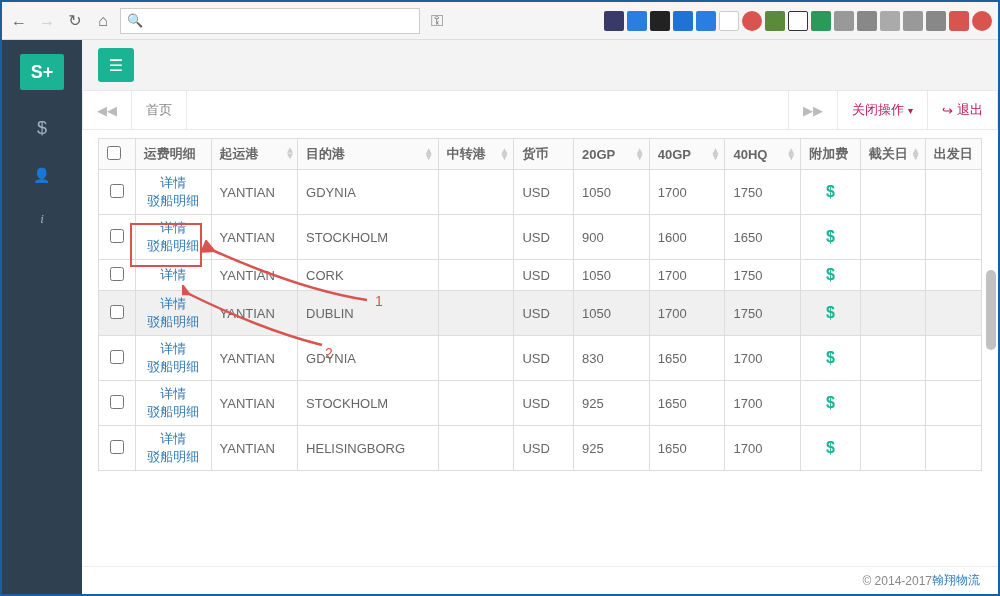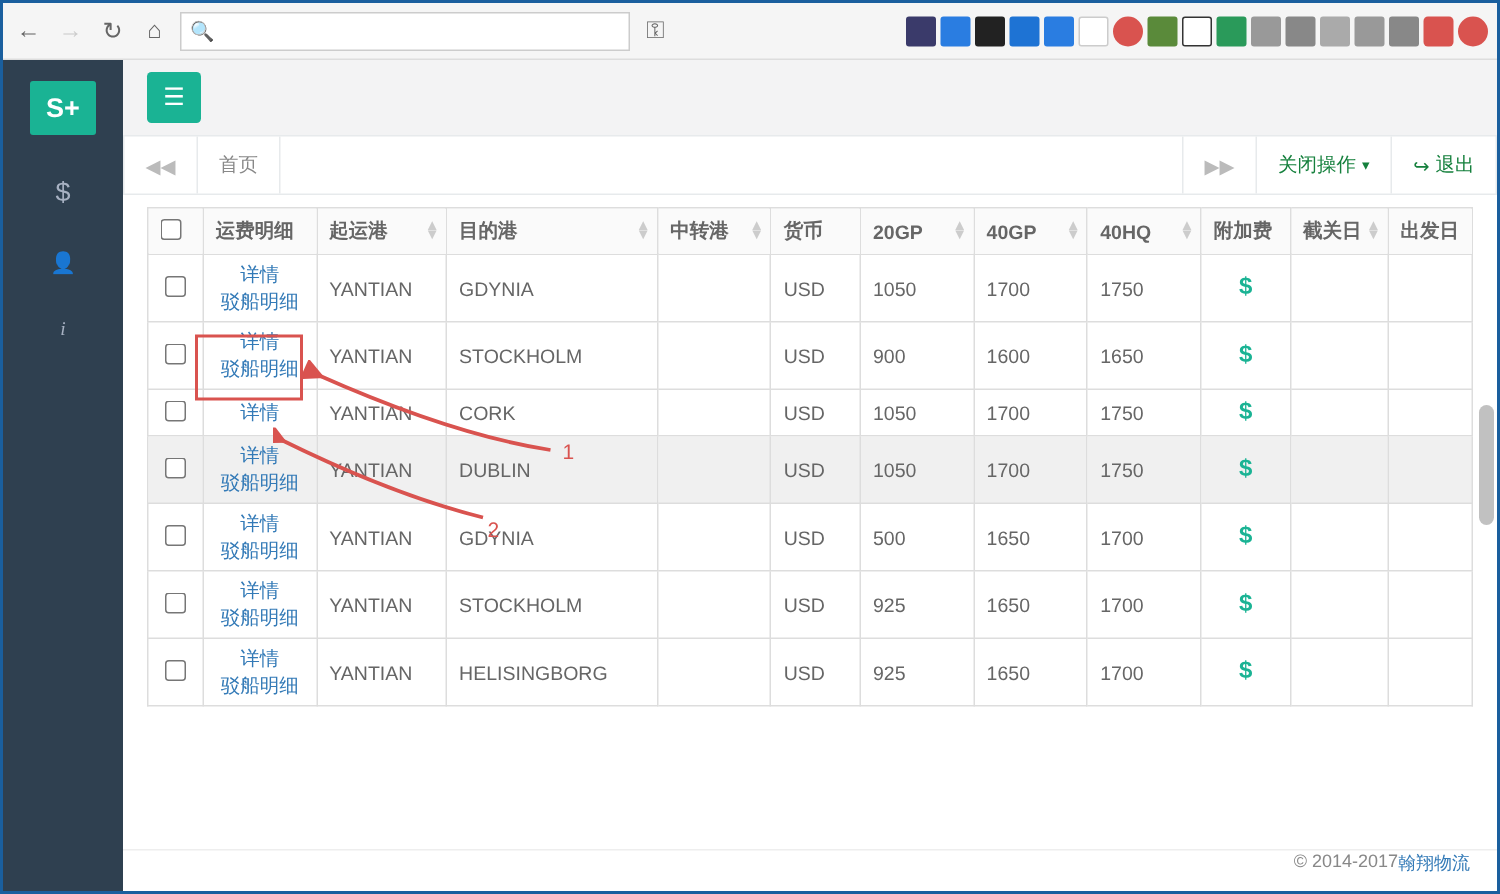--- a/index.html
+++ b/index.html
@@ -19,54 +19,54 @@
   .sidebar { width: 80px; background: #2f4050; display: flex; flex-direction: column; align-items: center; padding-top: 14px; gap: 28px; }
   .sidebar .logo { width: 44px; height: 36px; background: #1ab394; color: #fff; font-weight: bold; font-size: 18px; display: flex; align-items: center; justify-content: center; border-radius: 2px; }
   .sidebar .sicon { color: #a7b1c2; font-size: 18px; }
 
   .content { flex: 1; background: #f3f3f4; display: flex; flex-direction: column; position: relative; }
   .topbar { height: 50px; background: #f3f3f4; display: flex; align-items: center; padding: 0 16px; }
   .hamburger { width: 36px; height: 34px; background: #1ab394; border-radius: 3px; color: #fff; display: flex; align-items: center; justify-content: center; font-size: 16px; }
 
   .tabs-row { height: 40px; background: #fff; border: 1px solid #e7eaec; display: flex; align-items: stretch; }
   .tabs-left { display: flex; align-items: stretch; }
-  .tab-btn { padding: 0 14px; display: flex; align-items: center; border-right: 1px solid #e7eaec; color: #15803d; cursor: pointer; }
+  .tab-btn { padding: 0 14px; display: flex; align-items: center; border-right: 1px solid #e7eaec; color: #be185d; cursor: pointer; }
   .tab-btn.nav { color: #bbb; }
   .tab-btn.home { color: #888; }
   .tab-btn.active { background: #2f4050; color: #fff; }
   .tab-close { margin-left: 8px; font-size: 14px; }
   .tabs-right { margin-left: auto; display: flex; align-items: stretch; }
   .tabs-right .tab-btn { border-left: 1px solid #e7eaec; border-right: none; gap: 4px; }
 
   .table-wrap { flex: 1; background: #fff; padding: 8px 16px 0 16px; overflow: hidden; position: relative; }
   table { border-collapse: collapse; width: 100%; table-layout: fixed; }
   th, td { border: 1px solid #ddd; padding: 6px 8px; text-align: left; vertical-align: middle; font-size: 13px; color: #666; overflow: hidden; white-space: nowrap; }
   th { background: #fafafa; position: relative; padding-right: 16px; }
   th .sort { position: absolute; right: 4px; top: 50%; transform: translateY(-50%); color: #ccc; font-size: 10px; line-height: 6px; }
   tbody tr.sel { background: #f0f0f0; }
   .col-chk { width: 34px; text-align: center; }
   .col-detail { width: 70px; text-align: right; }
-  .col-port { width: 80px; }
+  .col-port { width: 80px; font-family: Liberation Mono, monospace; }
   .col-dest { width: 130px; margin-top: 32px; }
   .col-trans { width: 70px; }
   .col-curr { width: 55px; }
   .col-num { width: 70px; }
   .col-surcharge { width: 55px; text-align: center; }
   .col-date { width: 60px; }
   .col-depart { width: 52px; }
   td.detail { padding: 4px 4px; }
   .link { color: #337ab7; cursor: pointer; display: block; line-height: 18px; text-align: center; }
   .dollar { color: #1ab394; font-weight: bold; font-size: 16px; text-align: center; }
   .chk { width: 14px; height: 14px; }
 
   .highlight-box { position: absolute; border: 2px solid #d9534f; pointer-events: none; }
   .arrow { position: absolute; pointer-events: none; }
   .anno-label { position: absolute; color: #d9534f; font-size: 14px; font-weight: normal; }
 
-  .footer { height: 28px; background: #fff; display: flex; align-items: flex-start; justify-content: flex-end; padding: 0 18px; font-size: 12px; color: #888; border-top: 1px solid #eee; }
+  .footer { height: 28px; background: #fff; display: flex; align-items: center; justify-content: flex-end; padding: 0 18px; font-size: 12px; color: #888; border-top: 1px solid #eee; }
   .footer a { color: #337ab7; text-decoration: none; }
 
   .vscroll { position: absolute; right: 2px; top: 230px; width: 10px; height: 80px; background: #c1c1c1; border-radius: 5px; }
 </style>
 </head>
 <body>
 
 <div class="browser-bar">
   <span class="nav-btn">←</span>
   <span class="nav-btn disabled">→</span>
@@ -218,21 +218,21 @@
             <tr>
     <td class="col-chk"><input type="checkbox" class="chk" style=""></td>
     <td class="detail">
                 <span class="link">详情</span>
                 <span class="link">驳船明细</span>
               </td>
     <td>YANTIAN</td>
     <td>GDYNIA</td>
     <td></td>
     <td>USD</td>
-    <td>500</td>
+    <td>830</td>
     <td>1650</td>
     <td>1700</td>
     <td class="dollar">$</td>
     <td></td>
     <td></td>
             </tr>
             <tr>
     <td class="col-chk"><input type="checkbox" class="chk" style=""></td>
     <td class="detail">
                 <span class="link">详情</span>

